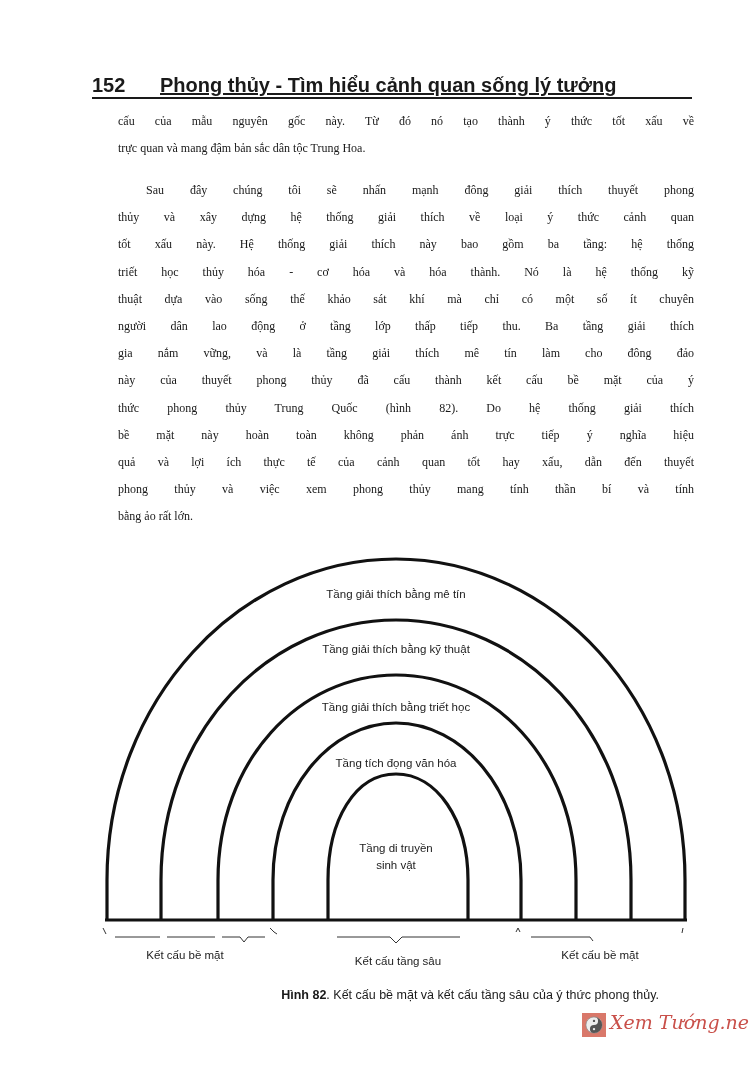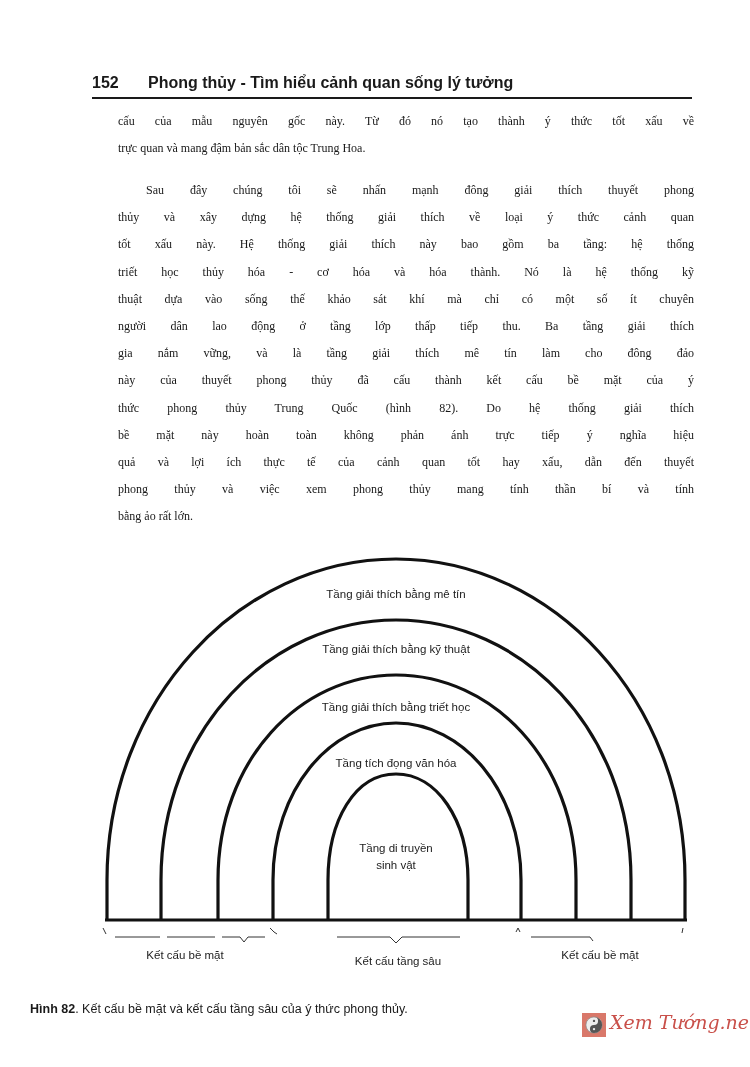--- a/index.html
+++ b/index.html
@@ -2,46 +2,46 @@
 <html><head>
 <meta charset="utf-8">
 <style>
   html, body { margin: 0; padding: 0; }
   body {
     width: 750px; height: 1067px; background: #ffffff; position: relative; overflow: hidden;
     color: #161616;
   }
   .header {
     position: absolute; left: 92px; top: 74px; width: 602px; height: 22px;
-    font-family: "Liberation Sans", sans-serif; font-weight: bold; font-size: 16px;
+    font-family: "Liberation Sans", sans-serif; font-weight: bold; font-size: 20px;
     color: #1a1a1a;
   }
   .header .pno { position: absolute; left: 0; top: 0; }
-  .header .title { position: absolute; left: 56px; top: 0; }
+  .header .title { position: absolute; left: 68px; top: 0; text-decoration: underline; }
   .header-rule {
     position: absolute; left: 92px; top: 97px; width: 600px; height: 0;
     border-top: 2px solid #1a1a1a;
   }
   .body-text {
     position: absolute; left: 118px; width: 576px;
     font-family: Liberation Serif, serif; font-size: 12px; color: #181818;
   }
   .line { height: 27.2px; line-height: 27.2px; white-space: nowrap; text-align: justify; text-align-last: justify; }
   .line.last { text-align-last: left; }
   .line.indent { padding-left: 28px; }
   #p1 { top: 108px; }
   #p2 { top: 177px; }
   .figure { position: absolute; left: 0; top: 0; width: 750px; height: 1067px; }
   .fig-label {
     font-family: "Liberation Sans", sans-serif; font-size: 11.5px; fill: #1c1c1c;
   }
   .caption {
-    position: absolute; left: 0; width: 659px; top: 988px; text-align: left;
+    position: absolute; left: 0; width: 659px; top: 988px; text-align: right;
     font-family: "Liberation Sans", sans-serif; font-size: 12.5px; color: #1a1a1a;
-    padding-left: 30px; box-sizing: border-box; margin-top: 14px;
+    padding-left: 30px; box-sizing: border-box;
   }
   .caption b { font-weight: bold; }
   .logo {
     position: absolute; left: 582px; top: 1013px; width: 170px; height: 30px;
   }
   .logo .mark {
     position: absolute; left: 0; top: 0; width: 24px; height: 24px; background: #d9786a;
     display: flex; align-items: center; justify-content: center;
   }
   .logo .text {

